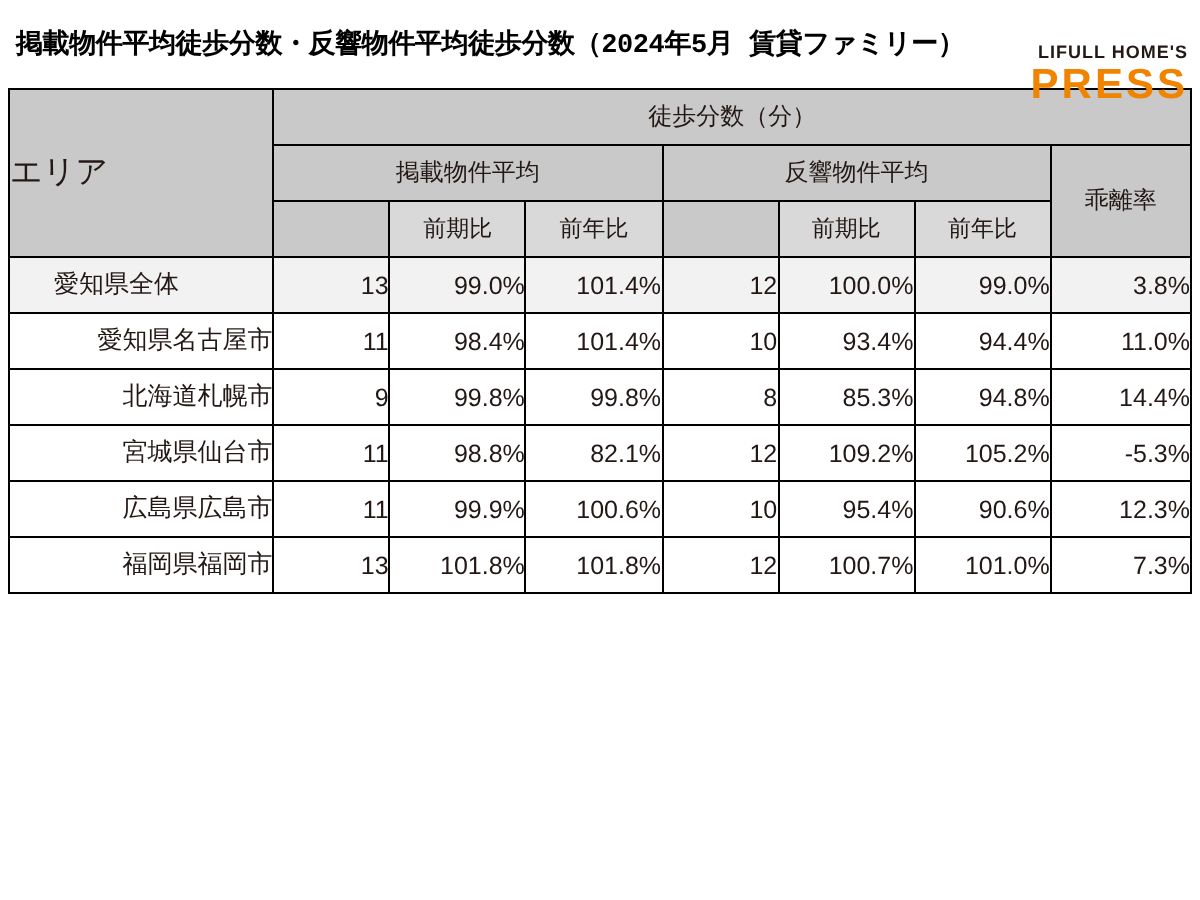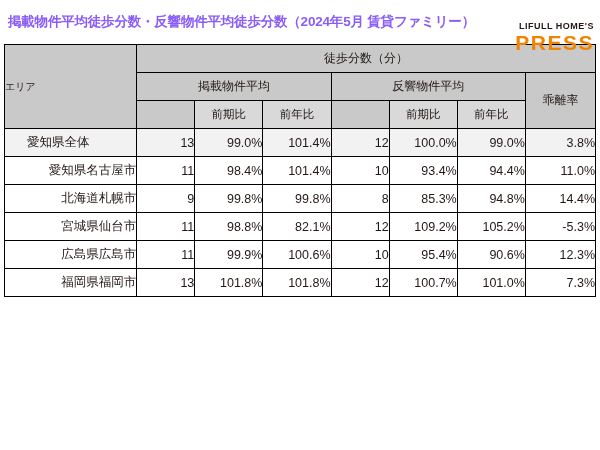--- a/index.html
+++ b/index.html
@@ -27,21 +27,22 @@
     height: 44px;
     padding: 0 8px;
     display: flex;
     align-items: center;
   }
   .title {
     font-size: 13.5px;
     font-weight: bold;
     letter-spacing: -0.2px;
     white-space: nowrap;
-    color: #8b5cf6;
+    color: #000000;
+    font-family: Liberation Mono, monospace;
   }
   .logo {
     position: absolute;
     right: 6px;
     top: 22px;
     text-align: right;
     line-height: 1;
   }
   .logo-top {
     font-size: 9px;
@@ -76,21 +77,21 @@
   }
   .hdr-grey {
     background: #c9c9c9;
   }
   .hdr-grey-light {
     background: #d9d9d9;
   }
   .area-head {
     text-align: left;
     padding-left: 6px;
-    font-size: 10px;
+    font-size: 16px;
   }
   .center {
     text-align: center;
   }
   .num {
     text-align: right;
     padding-right: 7px;
     font-size: 12.5px;
   }
   .rowlabel {

